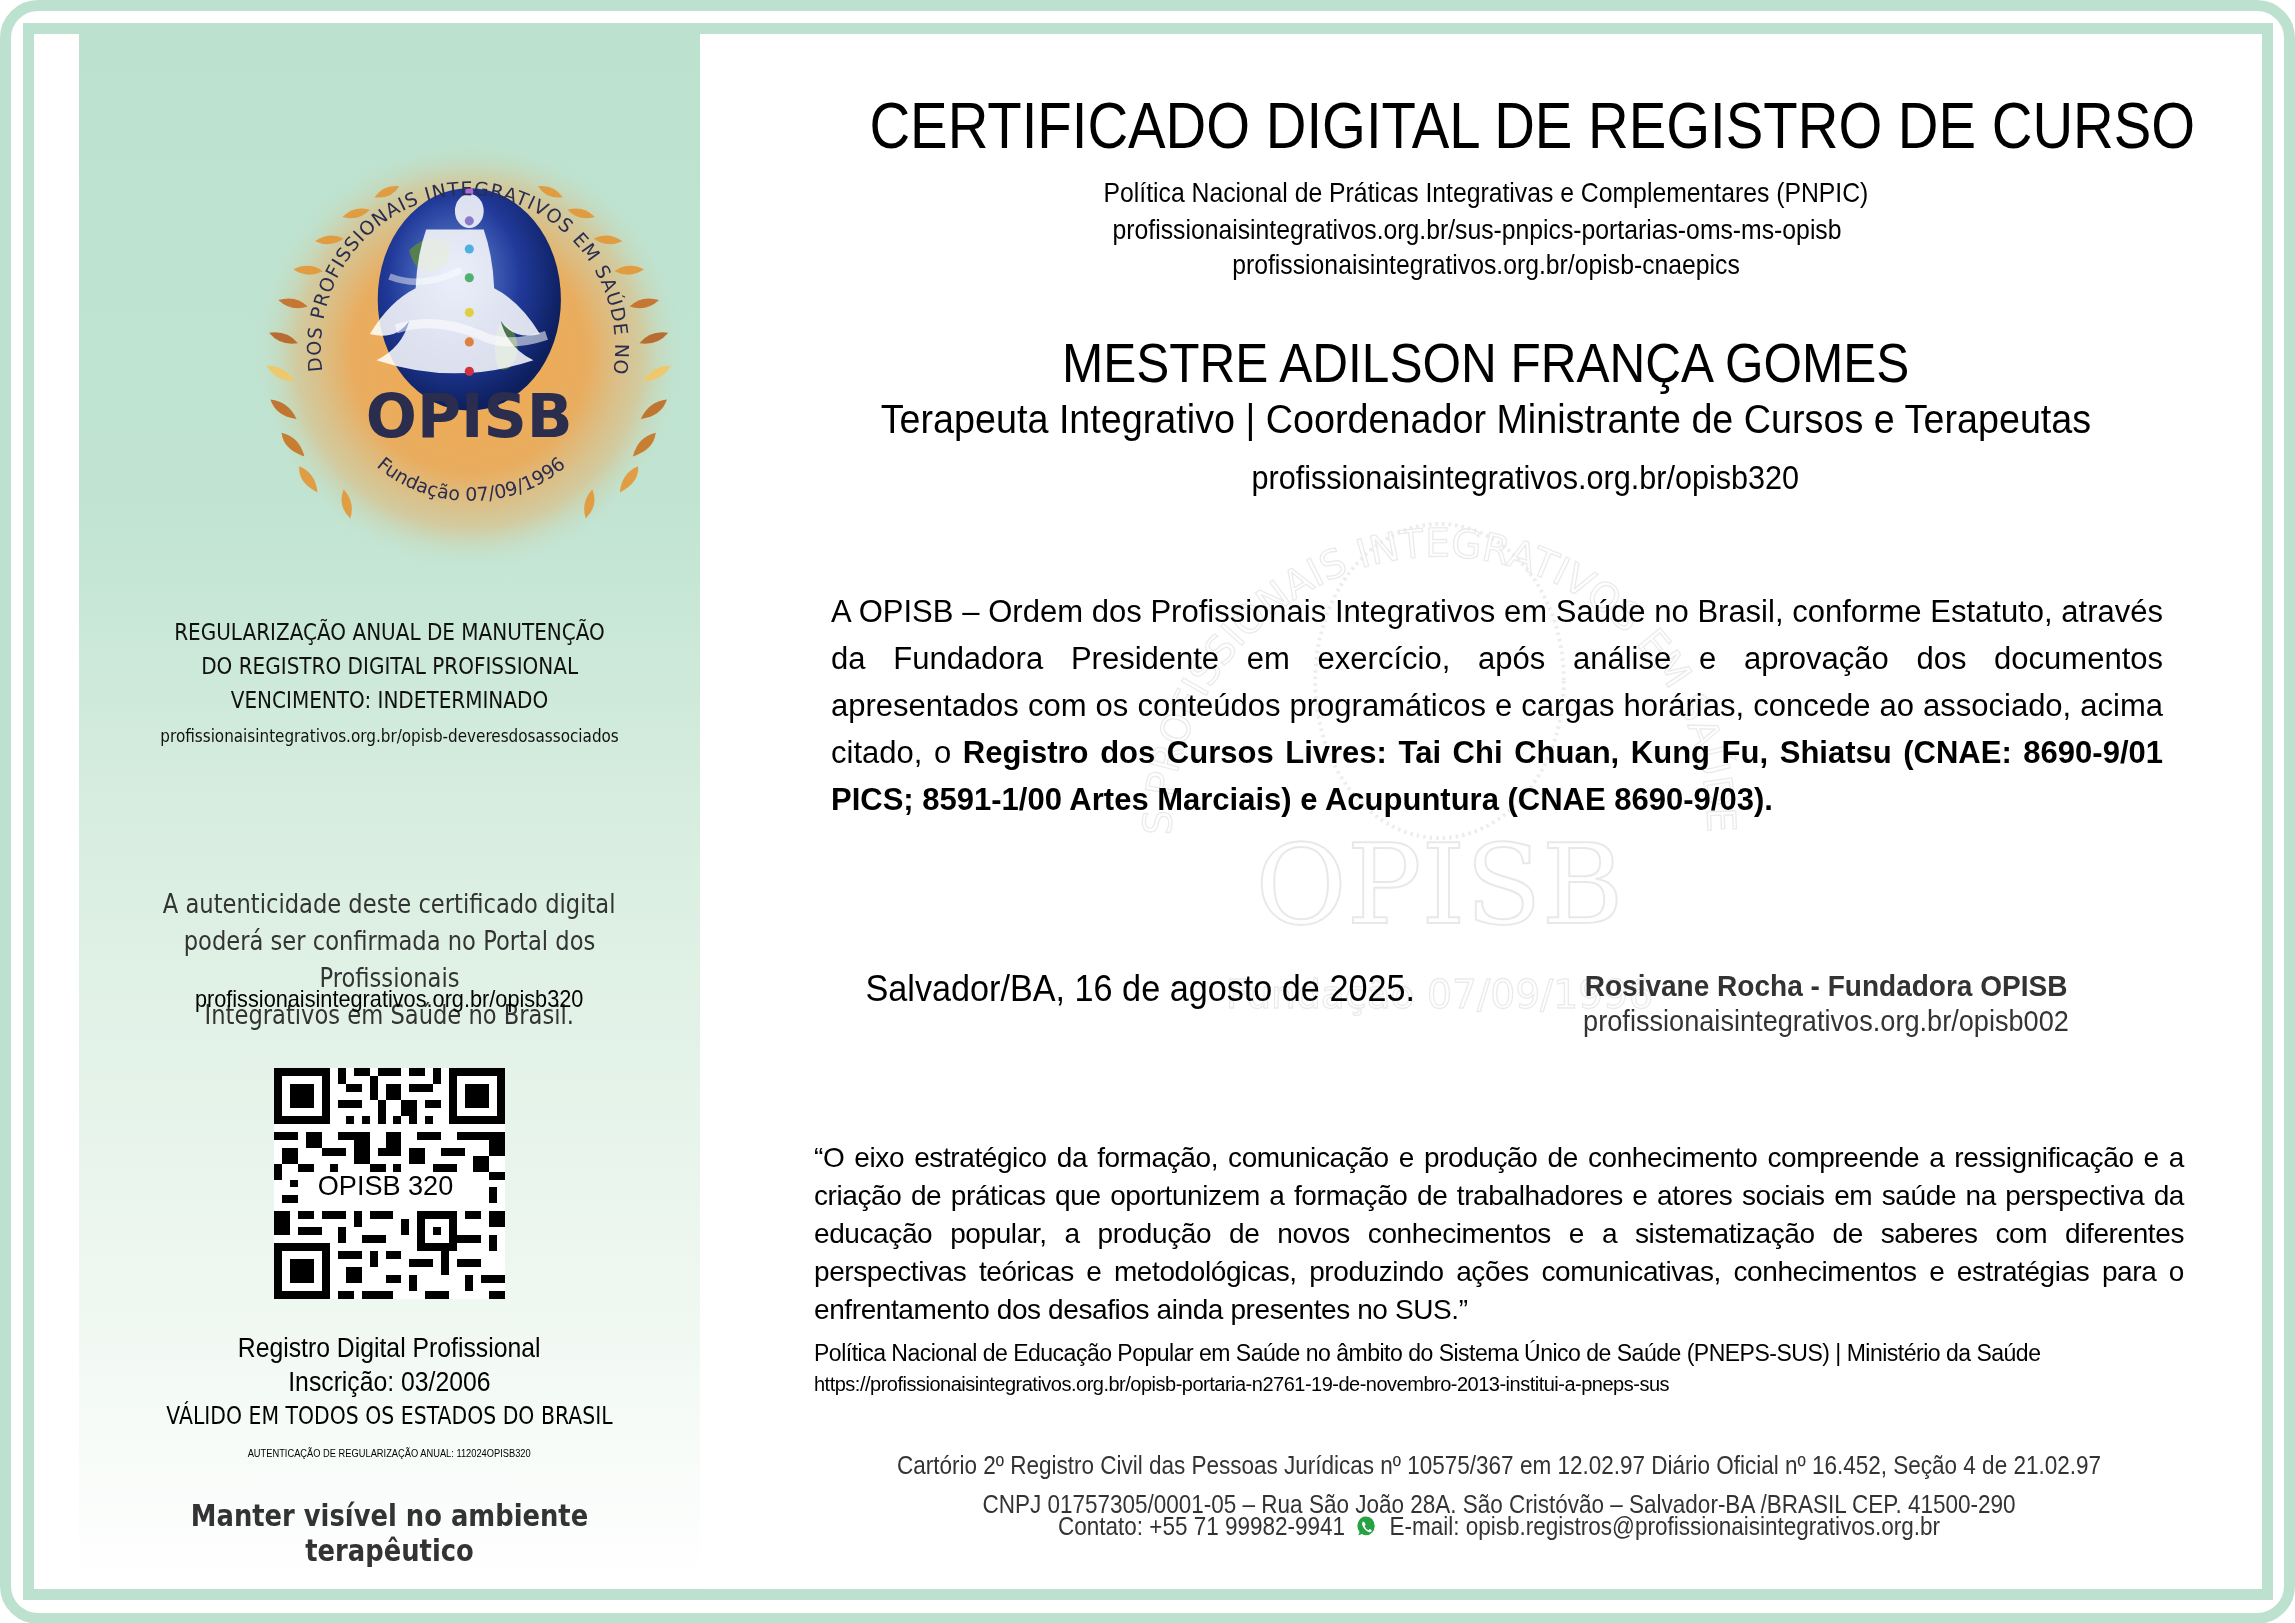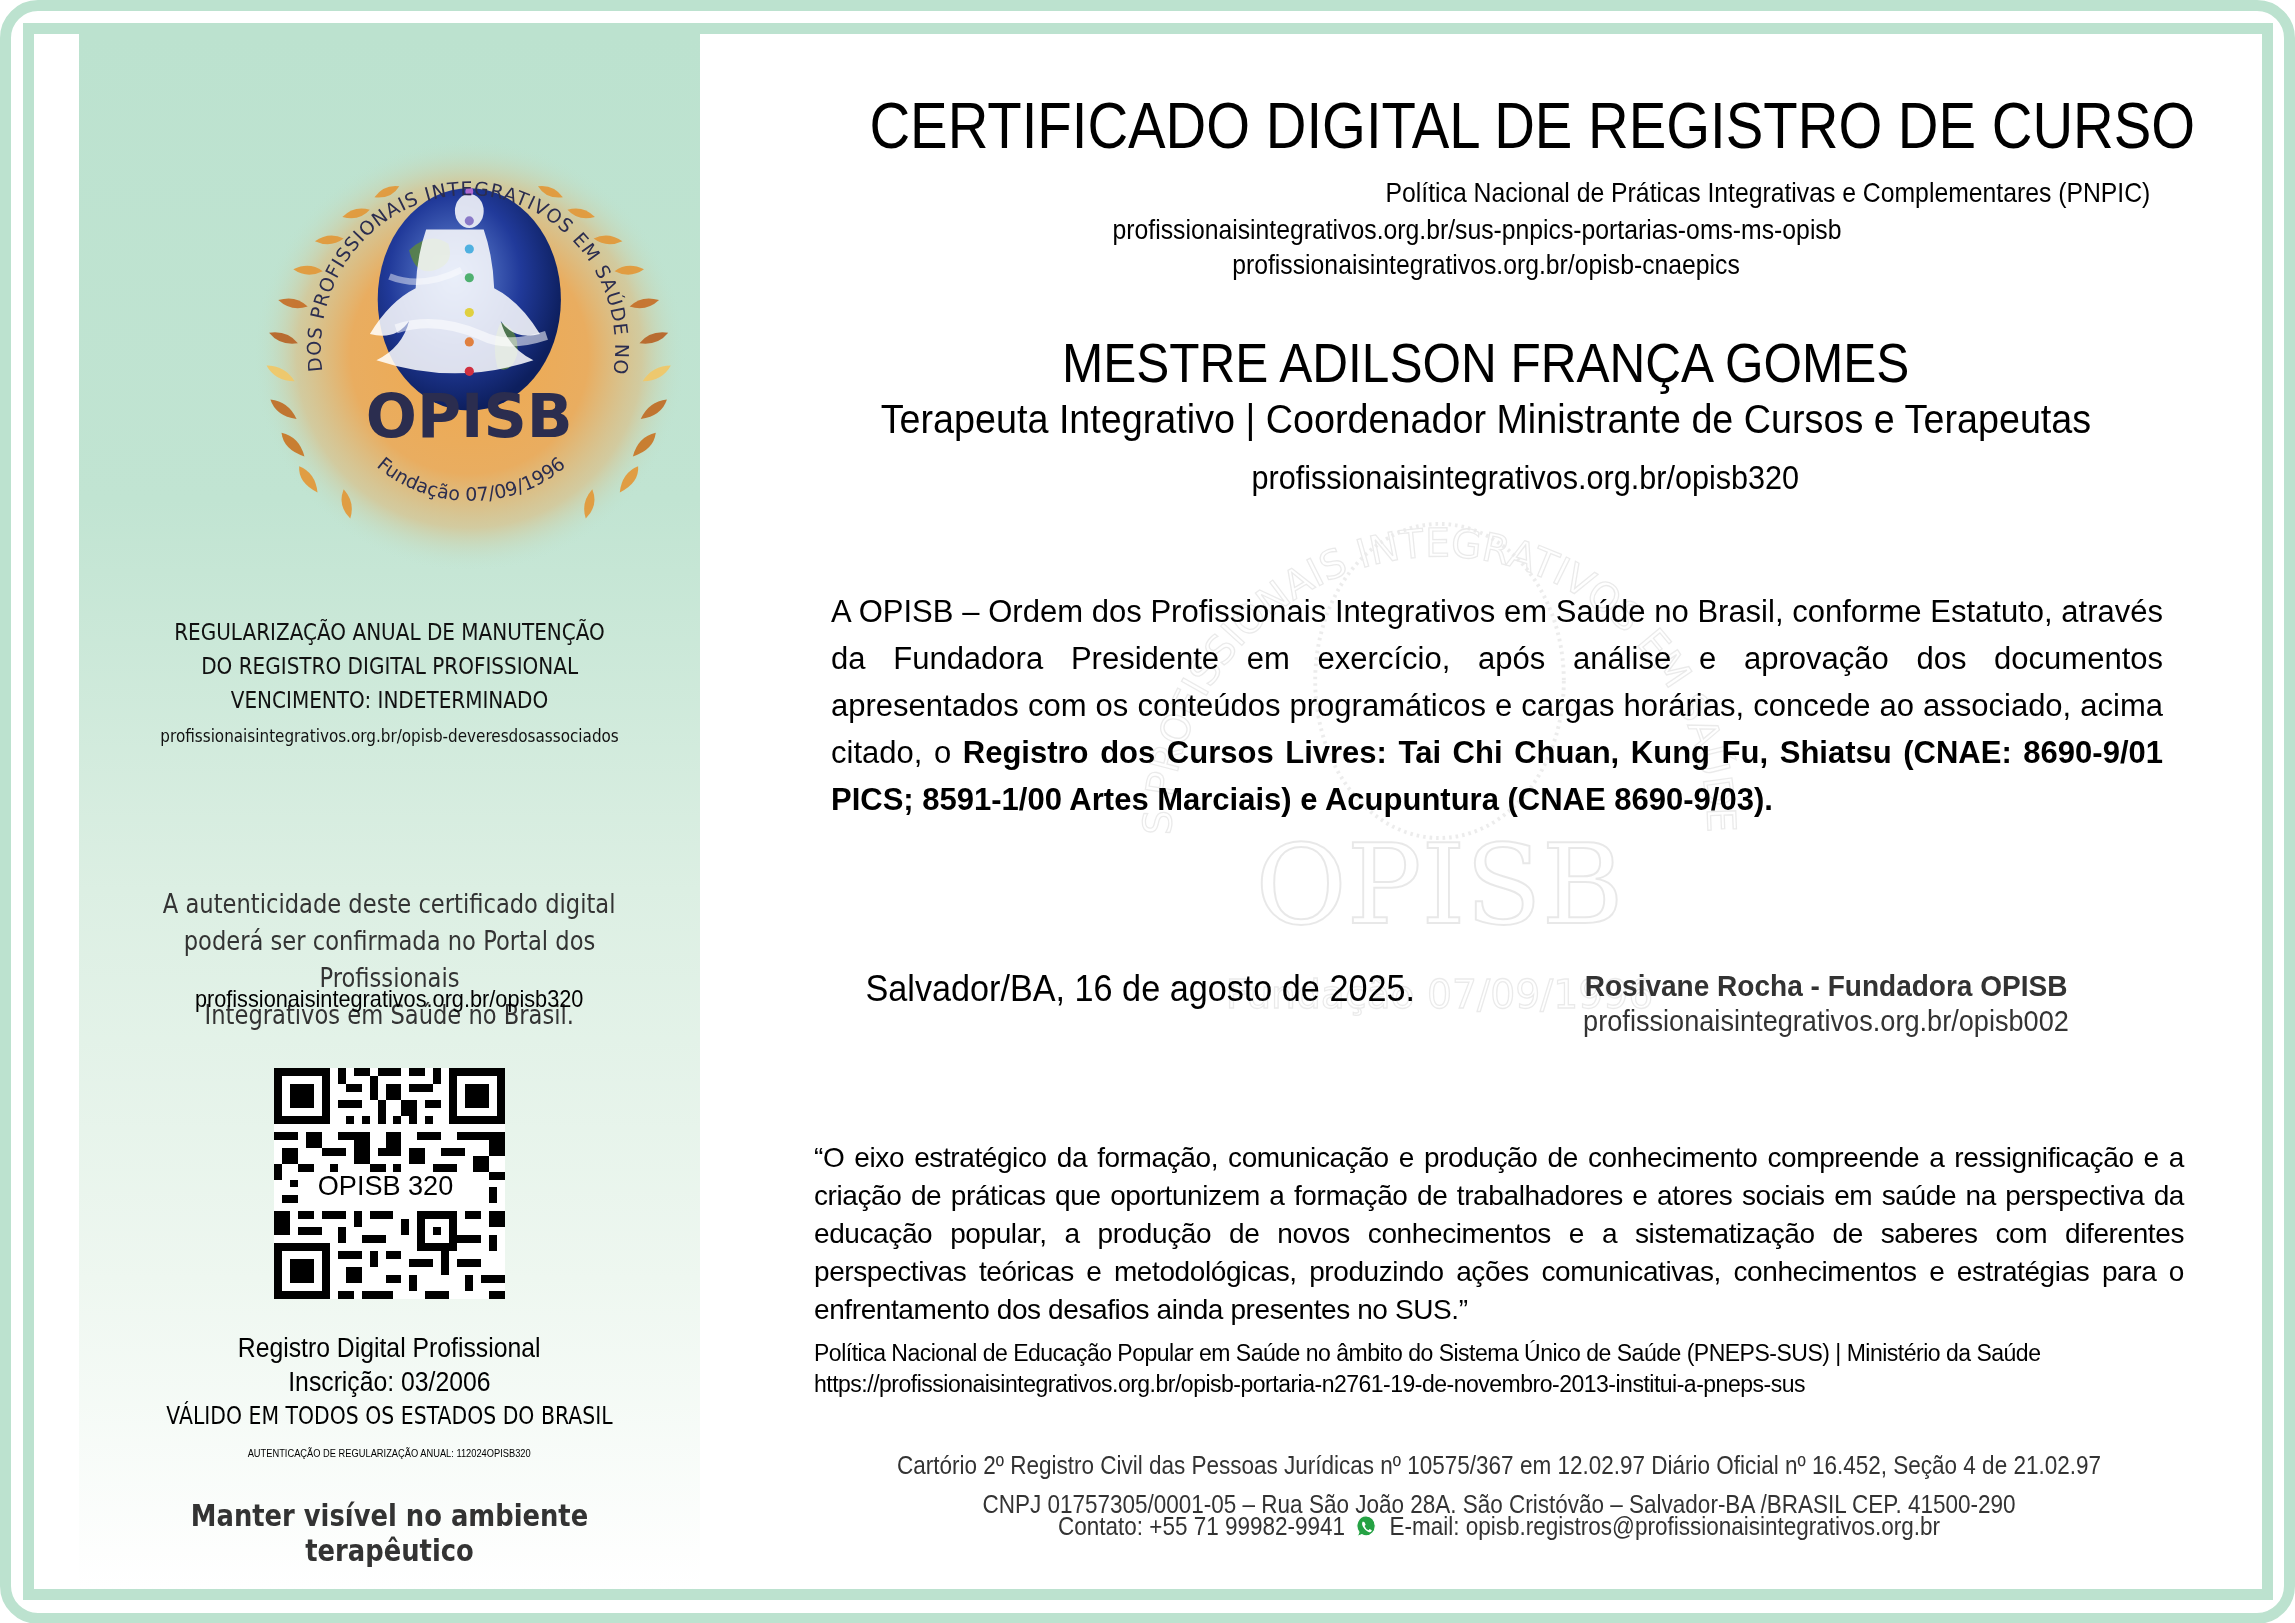--- a/index.html
+++ b/index.html
@@ -241,21 +241,21 @@
   <text font-family="DejaVu Sans, sans-serif" font-size="60" fill="none" stroke="#666" stroke-width="2">
     <textPath href="#wmArc" startOffset="50%" text-anchor="middle">ORDEM DOS PROFISSIONAIS INTEGRATIVOS EM SAÚDE NO BRASIL</textPath>
   </text>
   <text x="560" y="700" text-anchor="middle" font-family="DejaVu Serif, serif" font-size="170" fill="none" stroke="#555" stroke-width="3">OPISB</text>
   <text x="560" y="830" text-anchor="middle" font-family="DejaVu Sans, sans-serif" font-size="60" fill="none" stroke="#666" stroke-width="2">Fundação 07/09/1996</text>
 </svg>
 
 <div class="main-text" style="left:779px;top:90px;width:1414px;font-size:64px;line-height:72px;">
   <span class="cond" style="transform:scaleX(0.88);">CERTIFICADO DIGITAL DE REGISTRO DE CURSO</span>
 </div>
-<div class="main-text" style="left:779px;top:174px;width:1414px;font-size:27.5px;line-height:37px;text-align:right;">
+<div class="main-text" style="left:779px;top:174px;width:1414px;font-size:27.5px;line-height:37px;">
   <span class="cond">Política Nacional de Práticas Integrativas e Complementares (PNPIC)</span>
 </div>
 <div class="main-text" style="left:770px;top:211px;width:1414px;font-size:27.5px;line-height:37px;">
   <span class="cond">profissionaisintegrativos.org.br/sus-pnpics-portarias-oms-ms-opisb</span>
 </div>
 <div class="main-text" style="left:779px;top:246px;width:1414px;font-size:27.5px;line-height:37px;">
   <span class="cond">profissionaisintegrativos.org.br/opisb-cnaepics</span>
 </div>
 
 <div class="main-text" style="left:779px;top:331px;width:1414px;font-size:55px;line-height:65px;">
@@ -281,21 +281,21 @@
 <div class="main-text" style="left:1499px;top:1001px;width:655px;font-size:29.5px;line-height:39px;color:#333;">
   <span class="cond" style="transform:scaleX(0.92);">profissionaisintegrativos.org.br/opisb002</span>
 </div>
 
 <div class="quote-para">
   <span>“O eixo estratégico da formação, comunicação e produção de conhecimento compreende a ressignificação e a criação de práticas que oportunizem a formação de trabalhadores e atores sociais em saúde na perspectiva da educação popular, a produção de novos conhecimentos e a sistematização de saberes com diferentes perspectivas teóricas e metodológicas, produzindo ações comunicativas, conhecimentos e estratégias para o enfrentamento dos desafios ainda presentes no SUS.”</span>
 </div>
 <div class="main-text" style="left:814px;top:1338px;font-size:23px;line-height:30px;text-align:left;letter-spacing:-0.5px;">
   <span>Política Nacional de Educação Popular em Saúde no âmbito do Sistema Único de Saúde (PNEPS-SUS) | Ministério da Saúde</span>
 </div>
-<div class="main-text" style="left:814px;top:1369px;font-size:23px;line-height:30px;text-align:left;letter-spacing:-0.5px;">
+<div class="main-text" style="left:814px;top:1369px;font-size:20px;line-height:30px;text-align:left;letter-spacing:-0.5px;">
   <span>https://profissionaisintegrativos.org.br/opisb-portaria-n2761-19-de-novembro-2013-institui-a-pneps-sus</span>
 </div>
 
 <div class="main-text" style="left:779px;top:1450px;width:1440px;font-size:25px;line-height:30px;color:#333;">
   <span class="cond">Cartório 2º Registro Civil das Pessoas Jurídicas  nº 10575/367 em 12.02.97 Diário Oficial nº 16.452, Seção 4 de 21.02.97</span>
 </div>
 <div class="main-text" style="left:779px;top:1481px;width:1440px;font-size:25px;line-height:30px;color:#333;margin-top:8px;">
   <span class="cond">CNPJ 01757305/0001-05 – Rua São João 28A. São Cristóvão – Salvador-BA /BRASIL CEP. 41500-290</span>
 </div>
 <div class="main-text" style="left:779px;top:1511px;width:1440px;font-size:25px;line-height:30px;color:#333;">

